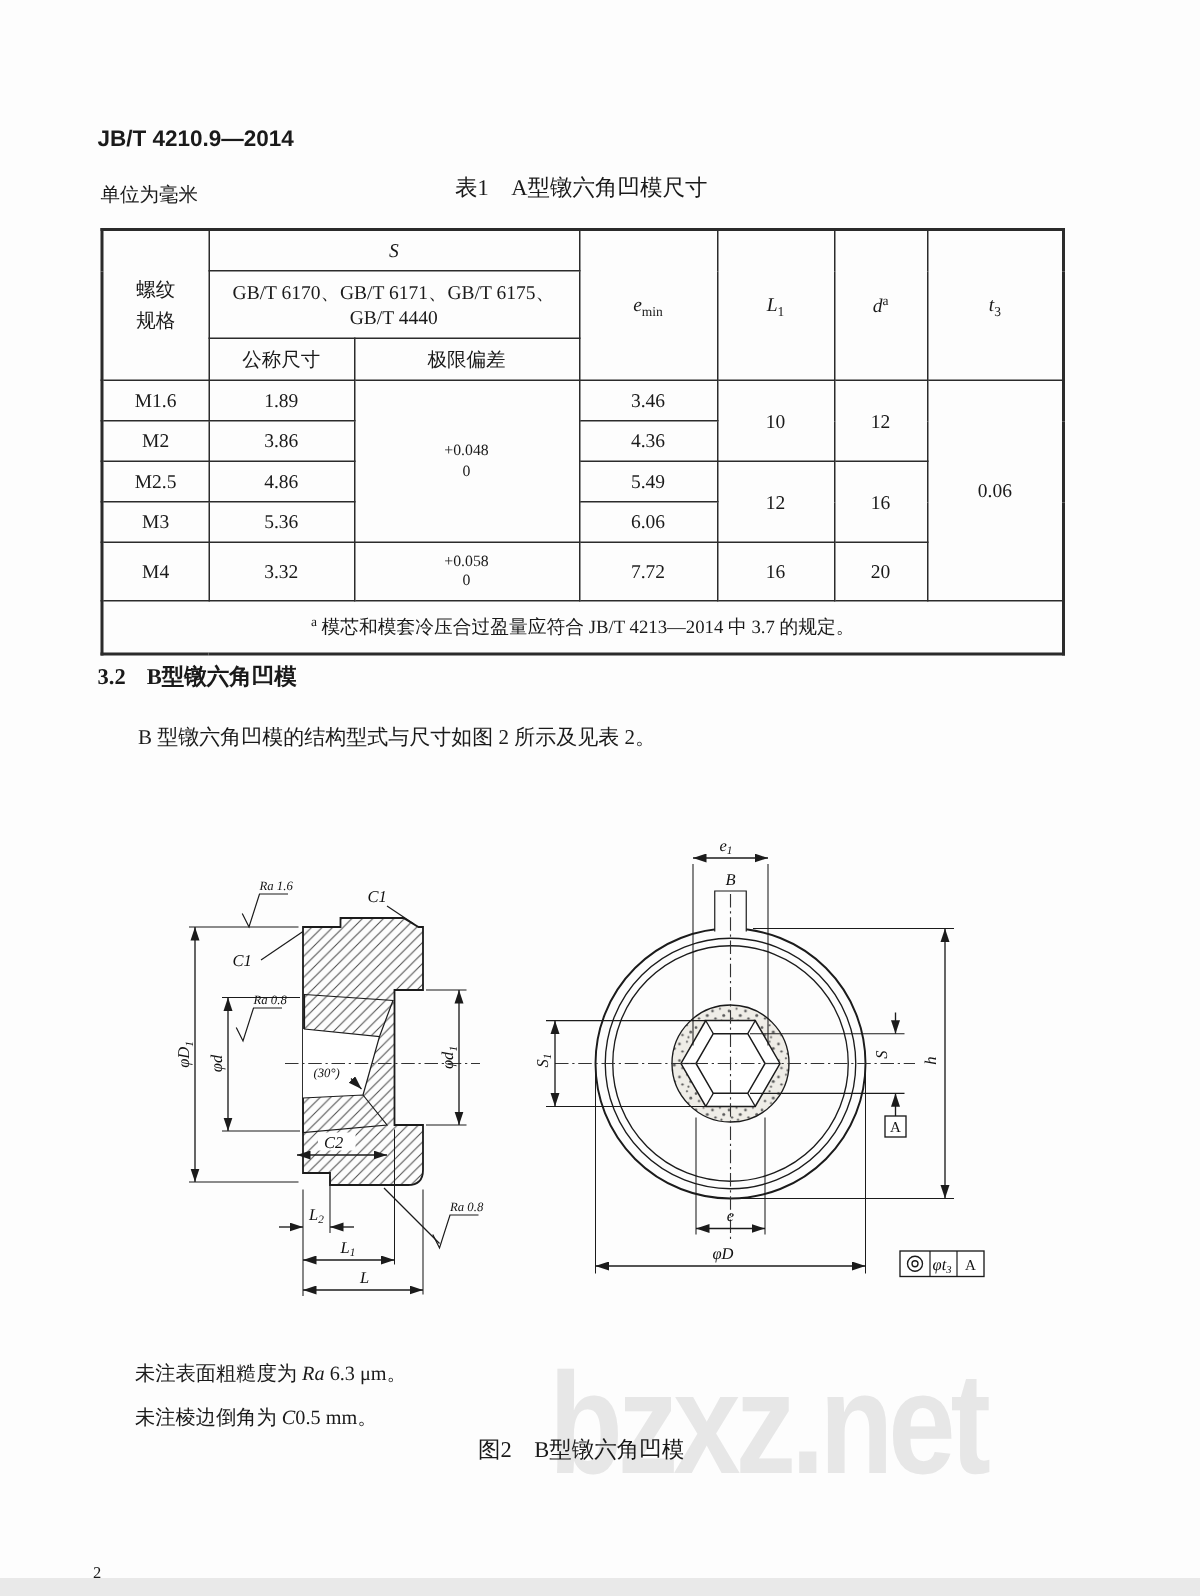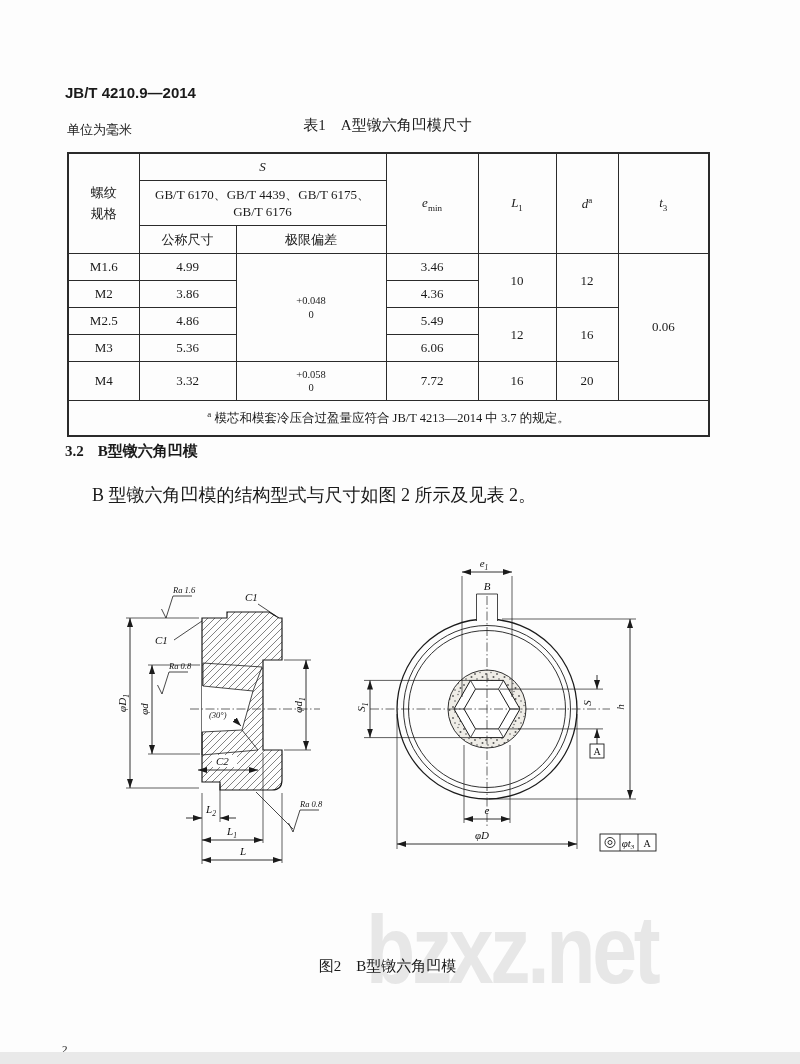--- a/index.html
+++ b/index.html
@@ -22,21 +22,21 @@
   tr.h1 th{height:24px;} tr.h2 th{height:42px;} tr.h3 th{height:25px;}
   tr.b th,tr.b td{height:24px;} tr.m4 td{height:36px;} 
   td.fnote{height:32px;text-align:left;padding-left:12px;font-size:12.5px;}
   .threadspec span{display:inline-block;width:2.2em;line-height:1.55;}
   i.var{font-family:"Liberation Serif",serif;}
   table.t1 sub{font-size:9px;text-align:right;} table.t1 sup{font-size:9px;}
   .dev{font-size:10.5px;line-height:1.25;}
   .dev .z{display:block;}
   .h32{left:65px;top:442px;font-size:15px;font-weight:bold;}
   .h32 .sp{margin-left:14px;}
-  .para32{left:92px;top:483px;font-size:18px;}
+  .para32{left:92px;top:483px;font-size:14px;}
   .figwrap{left:60px;top:552px;}
   .notes{left:90px;top:901px;font-size:13.5px;line-height:29px;}
   .caption{left:67px;top:957px;width:641px;text-align:center;font-weight:normal;font-size:15px;}
   .botstrip{left:0;top:1052px;width:800px;height:12px;background:#e9e9e9;}
   .pagenum{left:62px;top:1043px;font-size:11px;}
   
   .out{stroke:#1b1b1b;stroke-width:1.2;}
   .thin{stroke:#1b1b1b;stroke-width:0.8;fill:none;}
   .dim{stroke:#1b1b1b;stroke-width:0.9;fill:none;}
   .ext{stroke:#1b1b1b;stroke-width:0.7;fill:none;}
@@ -71,29 +71,29 @@
     <tbody>
         <tr class="h1">
       <th rowspan="3" class="threadspec"><span>螺纹规格</span></th>
       <th colspan="2"><i class="var">S</i></th>
       <th rowspan="3"><i class="var">e</i><sub>min</sub></th>
       <th rowspan="3"><i class="var">L</i><sub>1</sub></th>
       <th rowspan="3"><i class="var">d</i><sup>a</sup></th>
       <th rowspan="3"><i class="var">t</i><sub>3</sub></th>
     </tr>
     <tr class="h2">
-      <th colspan="2">GB/T 6170、GB/T 4439、GB/T 6175、GB/T 6176</th>
+      <th colspan="2">GB/T 6170、GB/T 6171、GB/T 6175、GB/T 4440</th>
     </tr>
     <tr class="h3">
       <th>公称尺寸</th>
       <th>极限偏差</th>
     </tr>
     <tr class="b">
       <td>M1.6</td>
-      <td>4.99</td>
+      <td>1.89</td>
       <td rowspan="4">
             <div class="dev"><span>+0.048</span><span class="z">0</span></div>
           </td>
       <td>3.46</td>
       <td rowspan="2">10</td>
       <td rowspan="2">12</td>
       <td rowspan="5">0.06</td>
     </tr>
     <tr class="b">
       <td>M2</td>
@@ -279,18 +279,22 @@
         <line class="thin" x1="638" y1="834" x2="638" y2="851"></line>
         <circle class="ring" cx="610" cy="842.5" r="5" stroke-width="0.9"></circle>
         <circle class="ring" cx="610" cy="842.5" r="2" stroke-width="0.9"></circle>
         <text class="lbl" x="628" y="846.5" text-anchor="middle" font-size="10"><tspan>φt</tspan><tspan font-size="7" dy="2">3</tspan></text>
         <text class="lblu" x="647" y="846.5" text-anchor="middle">A</text>
       </g>
     </g>
   </svg>
   </div>
 
+  <div class="layer notes">
+    <div><span>未注表面粗糙度为 </span><i>Ra</i><span> 6.3 μm。</span></div>
+    <div><span>未注棱边倒角为 </span><i>C</i><span>0.5 mm。</span></div>
+  </div>
 
   <div class="layer caption">图2　B型镦六角凹模</div>
 
   <div class="layer pagenum">2</div>
   <div class="layer botstrip" style="z-index:2"></div>
 </div>
 
 </body></html>

